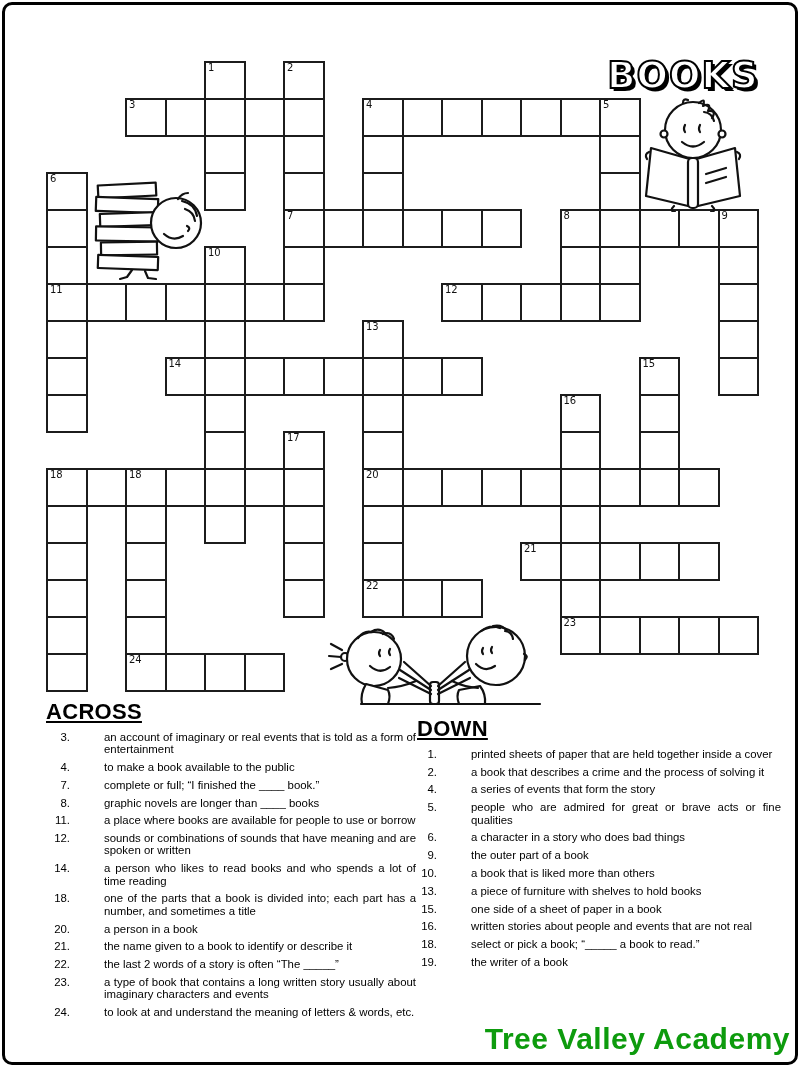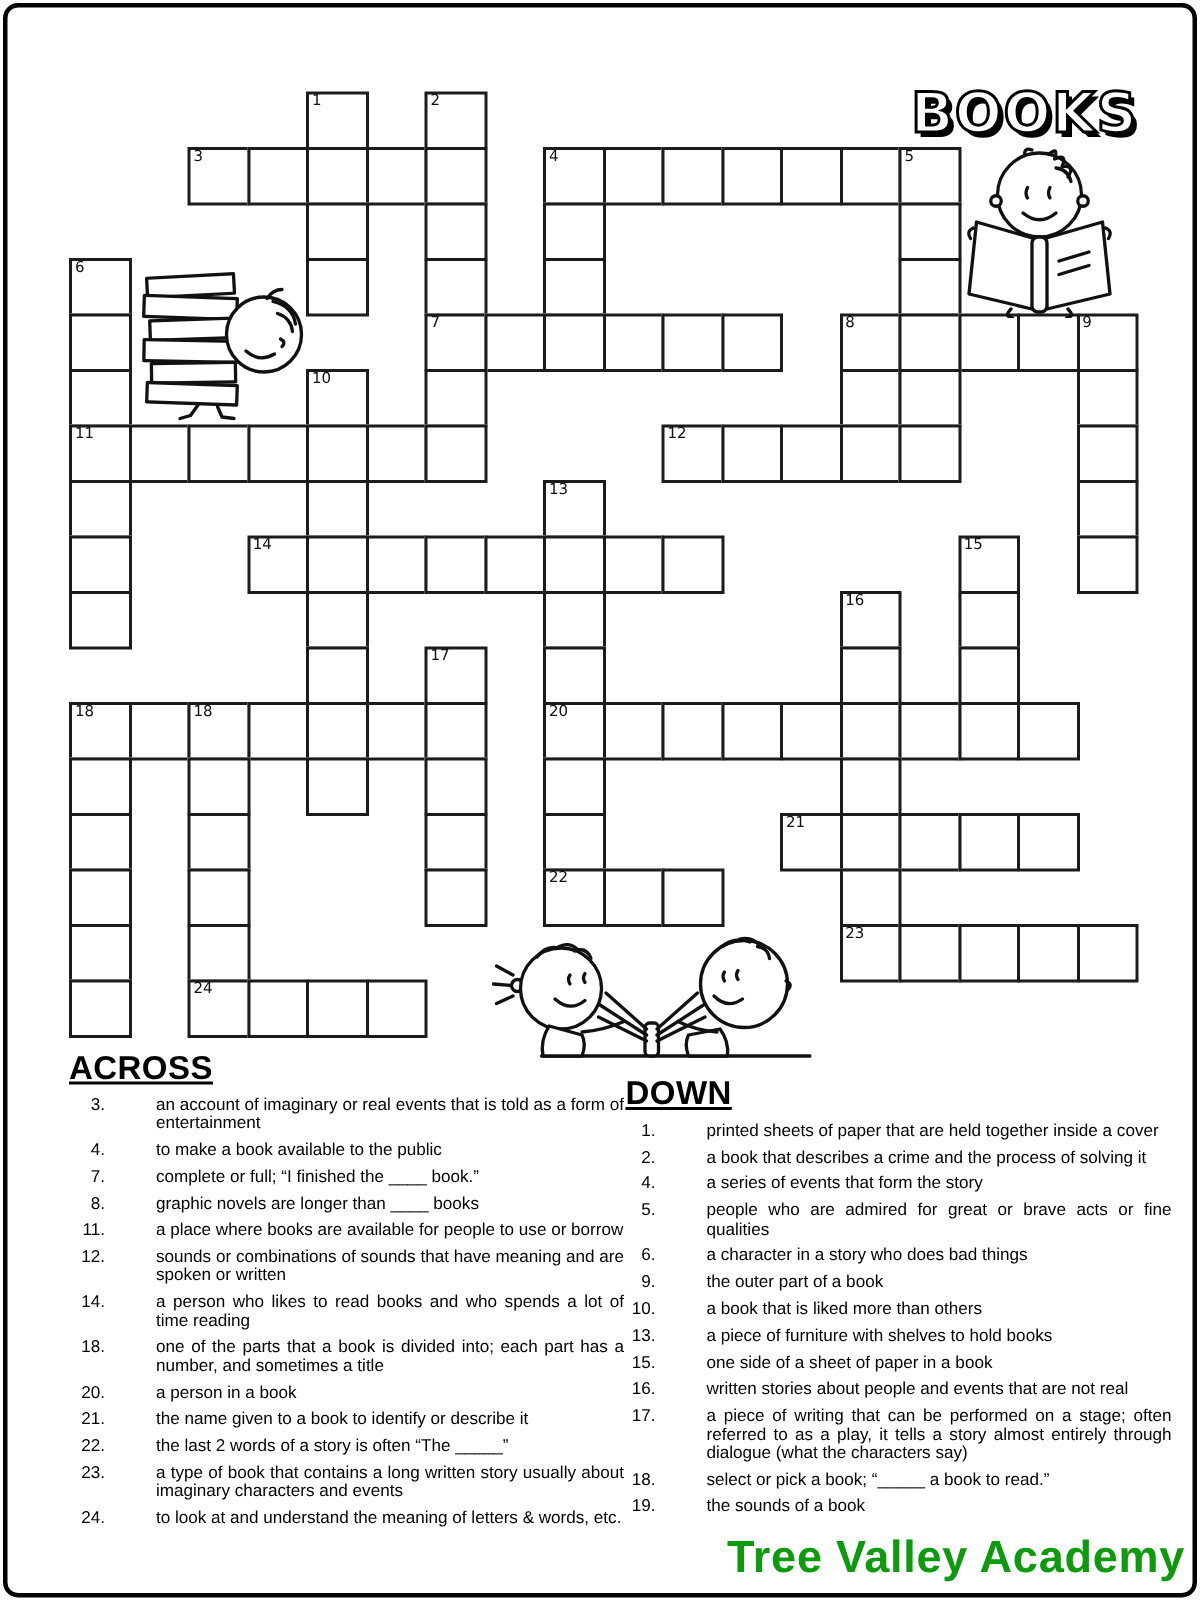--- a/index.html
+++ b/index.html
@@ -385,29 +385,25 @@
         </div>
         <div class="clue">
           <span class="num">15.</span>
           <span class="txt">one side of a sheet of paper in a book</span>
         </div>
         <div class="clue">
           <span class="num">16.</span>
           <span class="txt">written stories about people and events that are not real</span>
         </div>
         <div class="clue">
-          <span class="num">17.</span>
-          <span class="txt">a piece of writing that can be performed on a stage; often referred to as a play, it tells a story almost entirely through dialogue (what the characters say)</span>
-        </div>
-        <div class="clue">
           <span class="num">18.</span>
           <span class="txt">select or pick a book; “_____ a book to read.”</span>
         </div>
         <div class="clue">
           <span class="num">19.</span>
-          <span class="txt">the sounds of a book</span>
+          <span class="txt">the writer of a book</span>
         </div>
       </div>
   </div>
 
   <div id="brand" style="color: rgb(13, 155, 13);">Tree Valley Academy</div>
 
 </div>
 
 </body></html>

